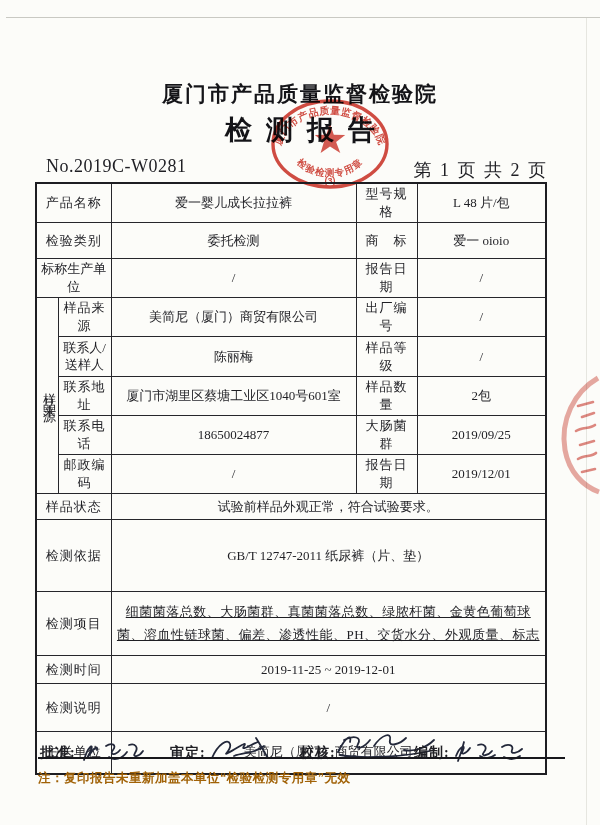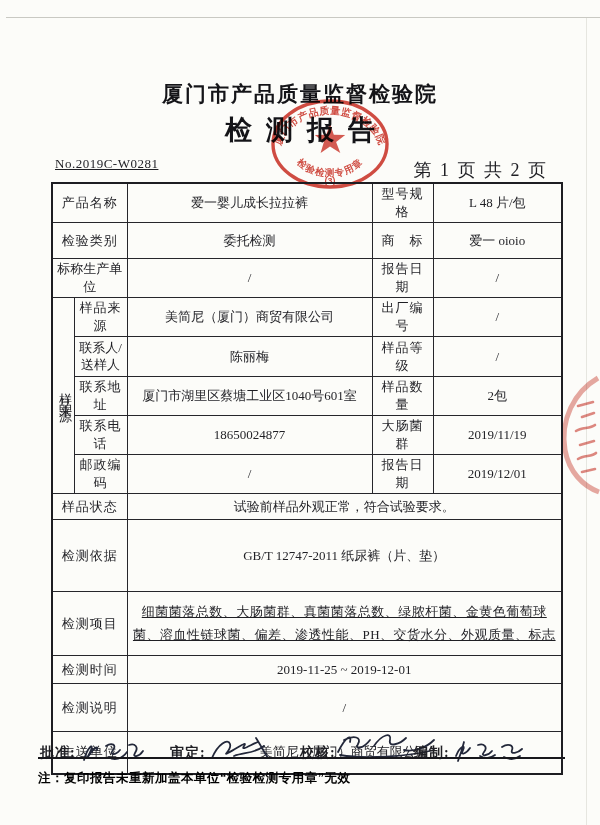--- a/index.html
+++ b/index.html
@@ -15,56 +15,56 @@
   .institute-title{
     position:absolute;left:0;right:0;top:80px;text-align:center;
     font-family:"Liberation Sans","DejaVu Sans",sans-serif;
     font-size:21px;font-weight:bold;letter-spacing:2px;color:#141418;
   }
   .report-title{
     position:absolute;left:0;right:0;top:112px;text-align:center;
     font-family:"Liberation Sans","DejaVu Sans",sans-serif;
     font-size:27px;font-weight:bold;letter-spacing:14px;text-indent:14px;color:#141418;
   }
-  .report-no{position:absolute;left:55px;top:156px;font-size:13px;letter-spacing:.5px;text-decoration:underline;}
+  .report-no{position:absolute;left:46px;top:156px;font-size:18px;letter-spacing:.5px;}
   .page-info{position:absolute;right:52px;top:158px;font-size:18px;letter-spacing:2px;}
 
   .stamp{position:absolute;left:268px;top:96px;mix-blend-mode:multiply;opacity:.88;}
   .stamp-fragment{position:absolute;right:0;top:374px;opacity:.8;mix-blend-mode:multiply;}
 
   table.report{
     position:absolute;left:35px;top:182px;width:510px;
     border-collapse:collapse;table-layout:fixed;
     font-size:13px;
   }
   table.report td{
     border:1.5px solid #26262b;
     padding:1px 3px;
     text-align:center;vertical-align:middle;
     overflow:hidden;
   }
-  table.report{border:2px solid #1d1d22;margin-left:16px;}
+  table.report{border:2px solid #1d1d22;}
   td.left{text-align:left;padding-left:7px;}
   td.lab{letter-spacing:1px;}
   .two-line{white-space:pre-line;line-height:1.3;}
   .vcell span{
     writing-mode:vertical-lr;text-orientation:upright;
     letter-spacing:6px;font-size:13px;display:inline-block;
   }
   .items-text{line-height:1.75;letter-spacing:.5px;text-decoration:underline;}
 
   .sign-row{position:absolute;left:38px;top:736px;width:530px;height:34px;font-size:14px;}
   .sign-label{position:absolute;top:8px;letter-spacing:1px;font-weight:bold;}
   .sig{position:absolute;}
   .sig path{fill:none;stroke:#23283a;stroke-width:1.8;stroke-linecap:round;stroke-linejoin:round;}
 
   .foot-rule{position:absolute;left:38px;top:757px;width:527px;height:2px;background:#17171c;}
   .foot-note{
     position:absolute;left:38px;top:770px;font-size:12.5px;font-weight:bold;
-    font-family:"Liberation Sans","DejaVu Sans",sans-serif;letter-spacing:.5px;color:#000000;
+    font-family:"Liberation Sans","DejaVu Sans",sans-serif;letter-spacing:.5px;color:#a16207;
   }
 </style>
 </head>
 <body>
 
 <div class="scan-top-edge"></div>
 <div class="scan-right-edge"></div>
 
 <div class="institute-title">厦门市产品质量监督检验院</div>
 <div class="report-title">检测报告</div>
@@ -143,21 +143,21 @@
     <td class="lab">联系地址</td>
     <td>厦门市湖里区蔡塘工业区1040号601室</td>
     <td class="lab">样品数量</td>
     <td>2包</td>
   </tr>
 
   <tr style="height:30px">
     <td class="lab">联系电话</td>
     <td>18650024877</td>
     <td class="lab">大肠菌群</td>
-    <td>2019/11/19</td>
+    <td>2019/09/25</td>
   </tr>
 
   <tr style="height:28px">
     <td class="lab">邮政编码</td>
     <td>/</td>
     <td class="lab">报告日期</td>
     <td>2019/12/01</td>
   </tr>
 
   <tr style="height:26px">

